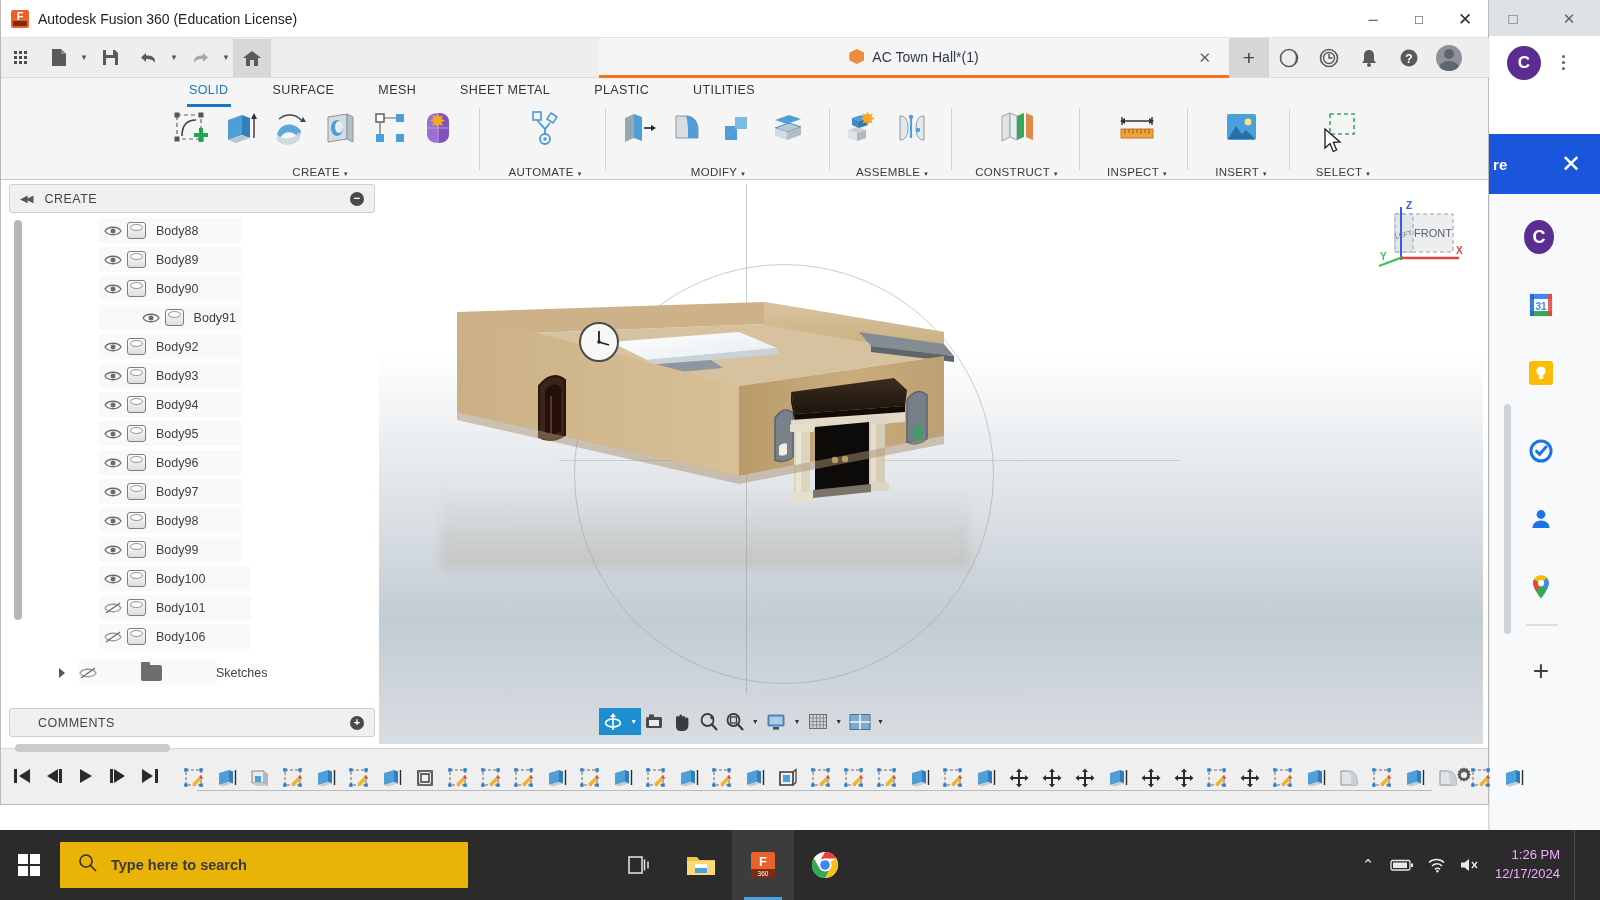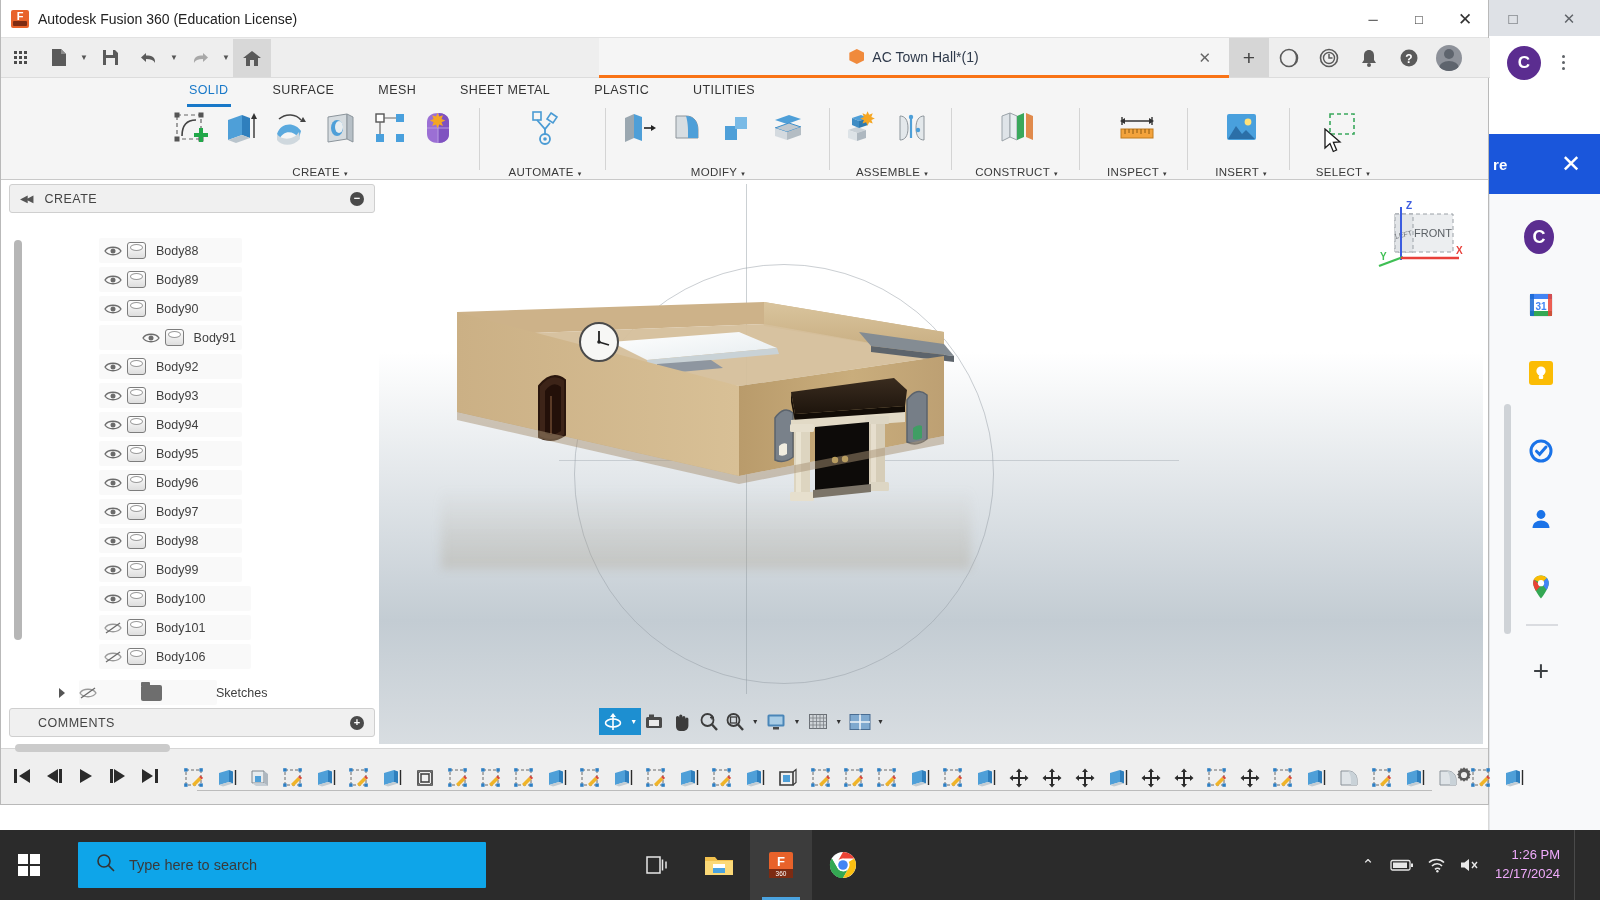--- a/index.html
+++ b/index.html
@@ -221,21 +221,20 @@
   #browser-title { margin-left:13px; font-size:12.5px; color:#444; letter-spacing:.5px; }
   .circle-btn {
     position:absolute; right:10px; width:14px; height:14px; border-radius:50%;
     background:#4a4a4a; color:#fff; font-size:11px; font-weight:bold;
     display:flex; align-items:center; justify-content:center; line-height:1;
   }
 
   #tree {
     position:absolute; left:8px; top:216px; width:366px; height:476px;
     overflow:hidden;
-    margin-top:20px;
   }
   #tree-scrollbar {
     position:absolute; left:5px; top:4px; width:8px; height:400px;
     background:#b6b6b6; border-radius:4px;
   }
   .tree-row {
     position:absolute; left:90px; height:25px; display:flex; align-items:center;
     background:rgba(248,248,248,0.88); border-radius:2px; padding-right:6px;
   }
   .tree-row.body { width:143px; }
@@ -336,22 +335,22 @@
   #taskbar {
     position:absolute; left:0; top:830px; width:1600px; height:70px;
     background:#2b2b2b; display:flex; align-items:center;
   }
   #start-btn {
     width:58px; height:70px; display:flex; align-items:center; justify-content:center;
   }
   .winlogo { display:grid; grid-template-columns:10px 10px; grid-template-rows:10px 10px; gap:2px; }
   .winlogo i { background:#ffffff; display:block; }
   #search-box {
-    margin-left:20px; width:408px; height:46px; background:#0ea5e9;
-    display:flex; align-items:center; border-radius:1px;
+    margin-left:2px; width:408px; height:46px; background:#eab308;
+    display:flex; align-items:center; border-radius:1px;font-weight:bold;
   }
   #search-box .mag { margin-left:18px; color:#333; font-size:17px; }
   #search-text { margin-left:14px; font-size:14.5px; color:#3a3a3a; }
   .tb-app {
     width:62px; height:70px; display:flex; align-items:center; justify-content:center;
     position:relative;
   }
   .tb-app.active { background:#3c3c3c; }
   .tb-app.active::after {
     content:""; position:absolute; bottom:0; left:12px; right:12px; height:3px; background:#4aa3e0;

